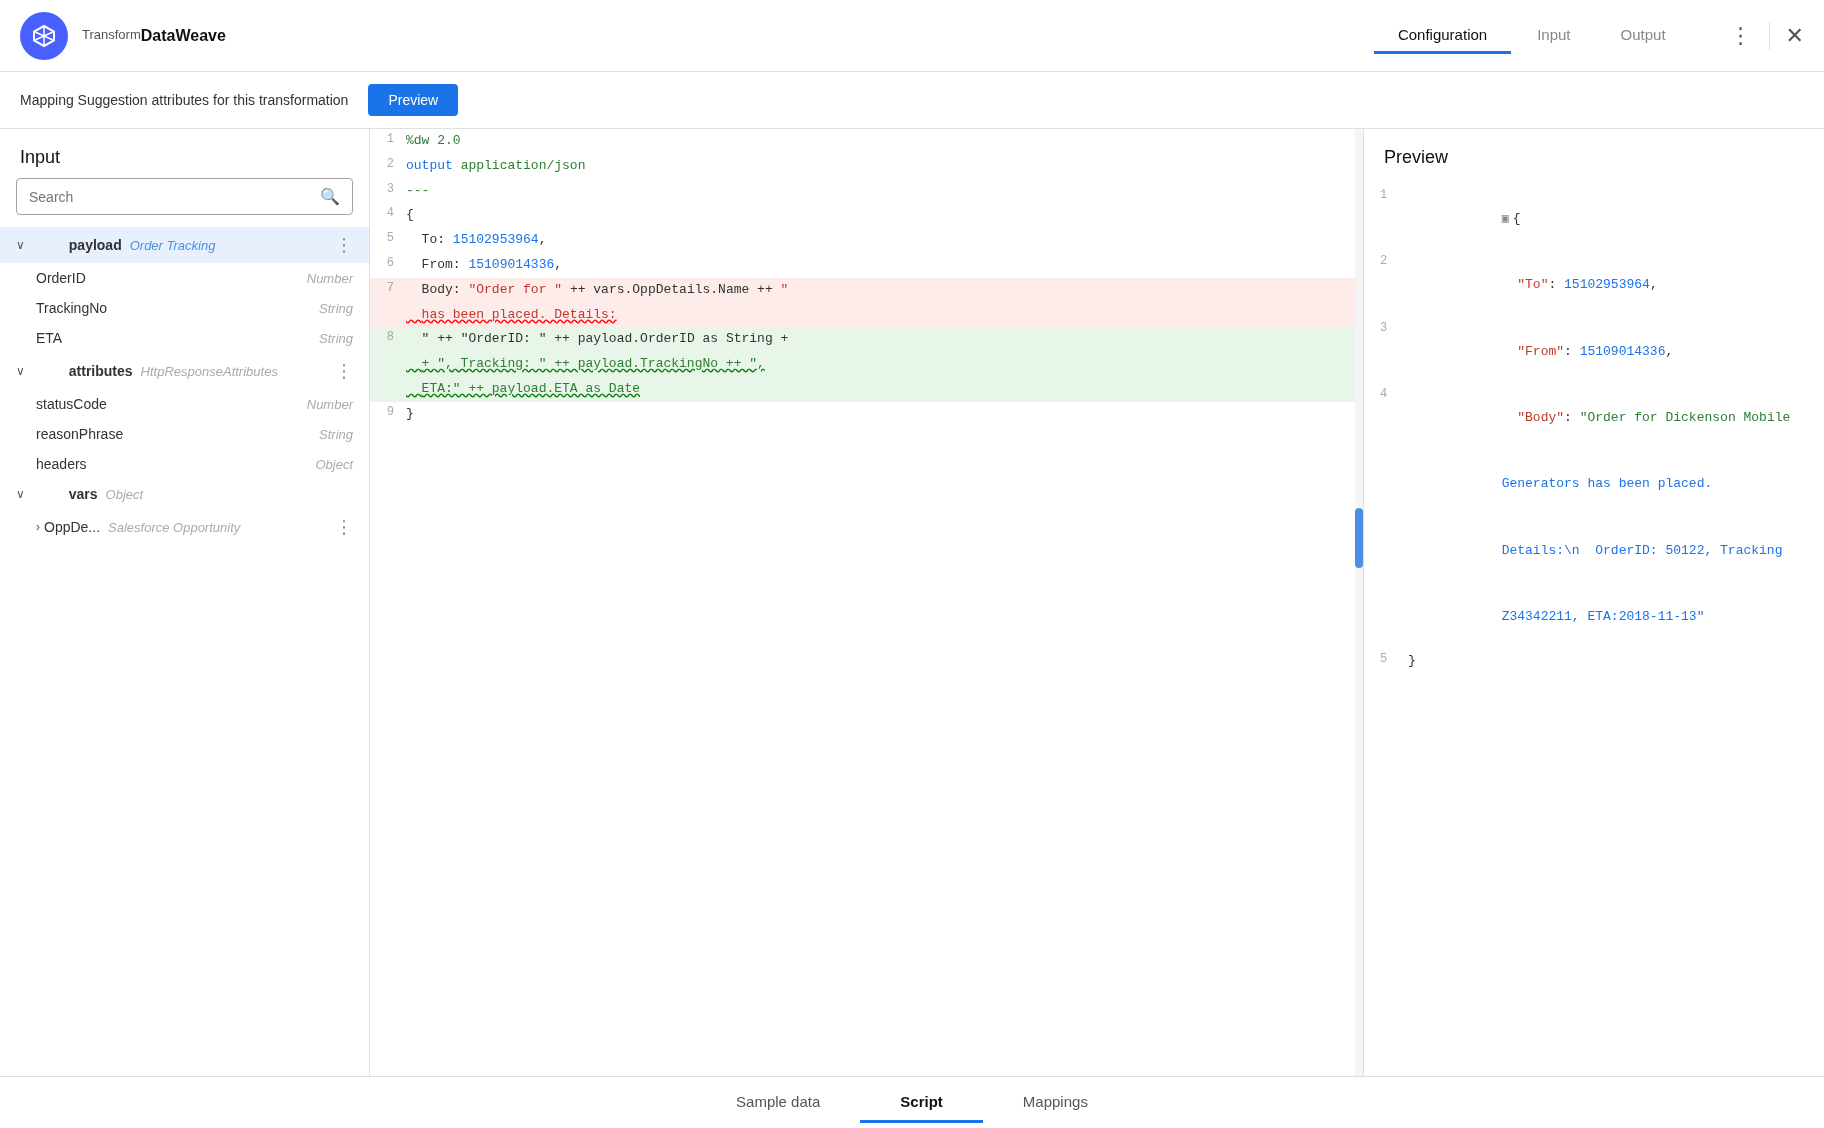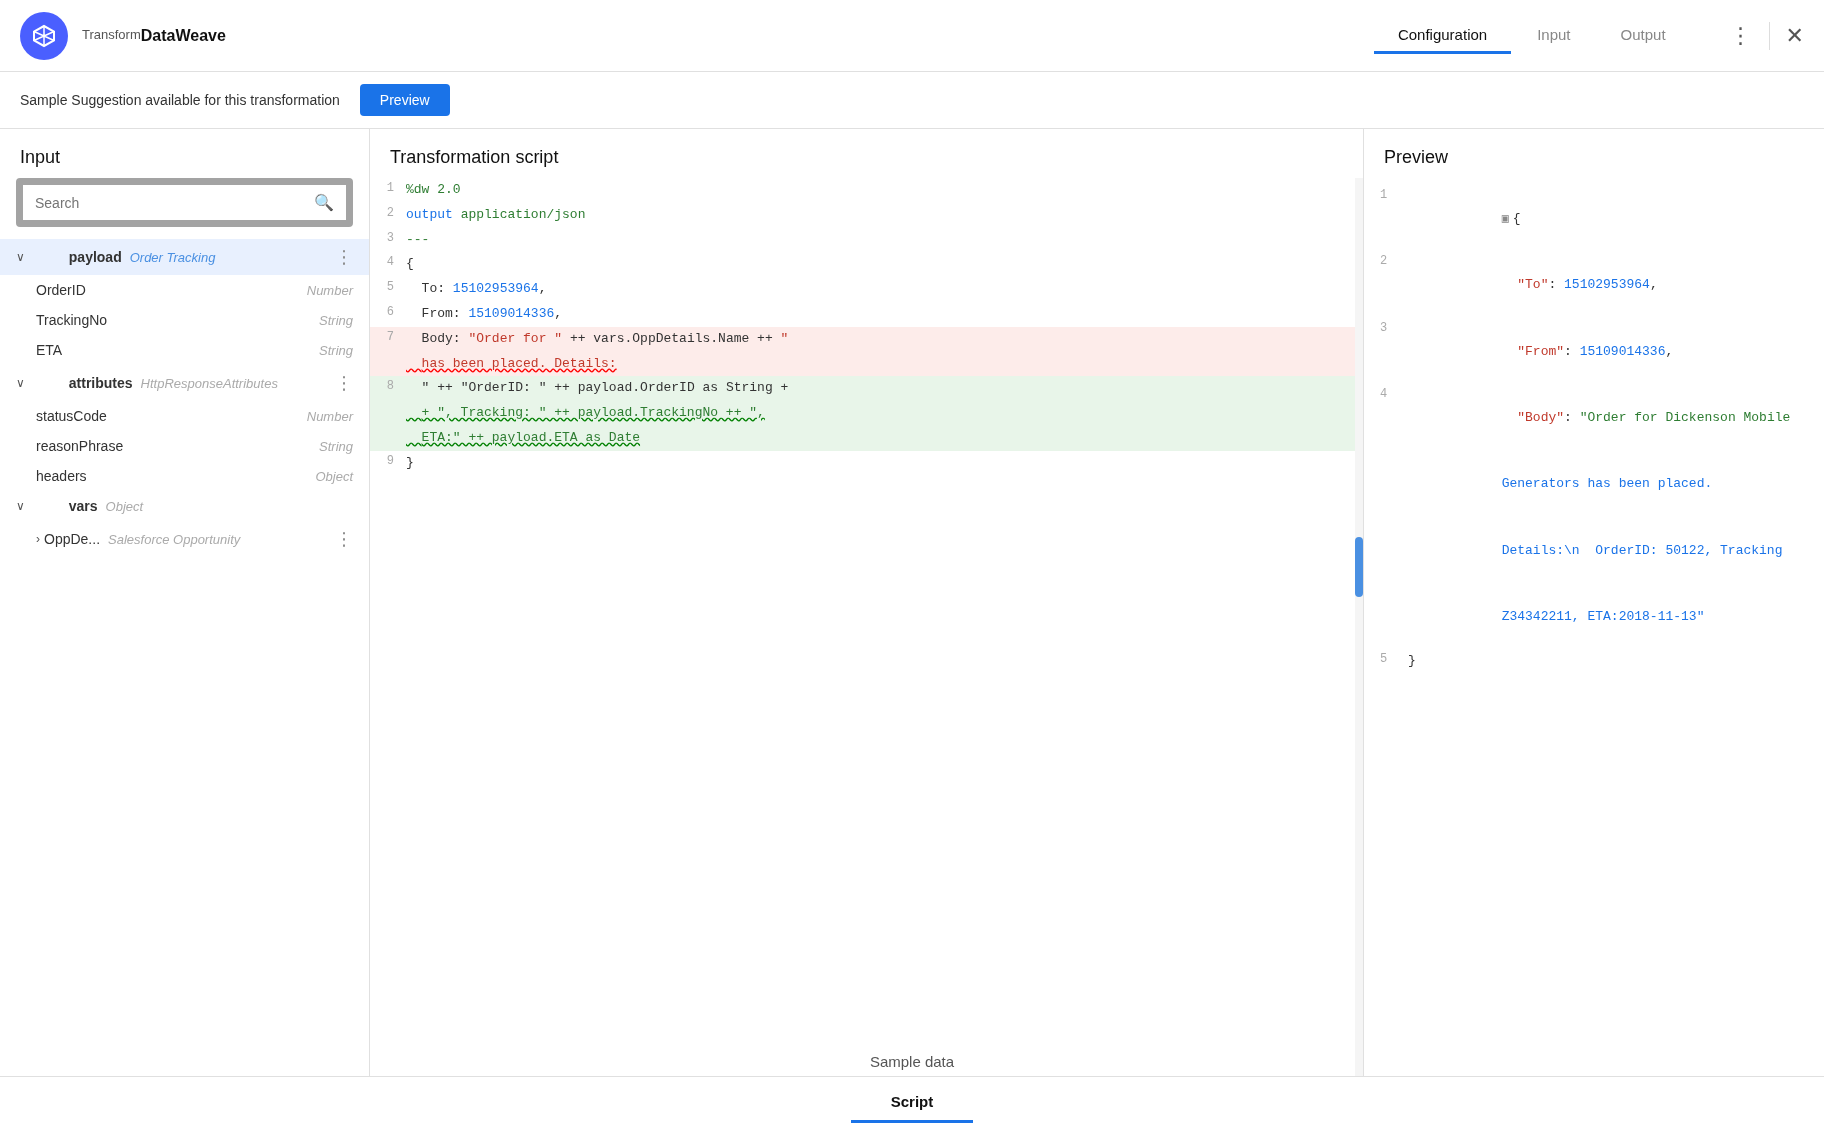--- a/index.html
+++ b/index.html
@@ -26,21 +26,21 @@
     .suggestion-bar { display: flex; align-items: center; padding: 12px 20px; border-bottom: 1px solid #e0e0e0; background: #fff; }
     .suggestion-text { font-size: 14px; color: #333; }
     .preview-btn { margin-left: 20px; background: #1a73e8; color: #fff; border: none; padding: 8px 20px; border-radius: 4px; font-size: 14px; cursor: pointer; font-weight: 500; }
 
     
     .main-content { display: flex; flex: 1; overflow: hidden; }
 
     
     .left-panel { width: 370px; border-right: 1px solid #e0e0e0; display: flex; flex-direction: column; background: #fff; }
     .panel-title { font-size: 18px; font-weight: 500; color: #111; padding: 18px 20px 10px; }
-    .search-box { margin: 0 16px 12px; position: relative; display: flex; align-items: center; border: 7px solid #a3a3a3; border-radius: 4px; padding: 8px 12px; }
+    .search-box { margin: 0 16px 12px; position: relative; display: flex; align-items: center; border: 1px solid #a3a3a3; border-radius: 4px; padding: 8px 12px; }
     .search-input { border: none; outline: none; font-size: 14px; color: #888; width: 100%; background: transparent; }
     .search-icon { color: #888; font-size: 16px; }
 
     .tree-container { flex: 1; overflow-y: auto; padding: 0 0 16px; }
     .tree-item { display: flex; align-items: center; padding: 7px 16px; cursor: pointer; }
     .tree-item.selected { background: #e8f0fe; }
     .tree-chevron { font-size: 12px; color: #555; margin-right: 4px; cursor: pointer; }
     .tree-arrow { color: #555; margin-right: 4px; font-size: 12px; }
     .tree-label { font-size: 14px; color: #333; font-weight: 400; }
     .tree-label.bold { font-weight: 700; margin-left: 40px; }
@@ -70,21 +70,21 @@
     .preview-line { display: flex; align-items: flex-start; min-height: 24px; }
     .preview-line-num { width: 28px; color: #aaa; font-size: 12px; flex-shrink: 0; padding-top: 2px; }
     .preview-line-content { flex: 1; white-space: pre-wrap; line-height: 1.7; color: #333; }
     .p-blue { color: #1a73e8; }
     .p-red { color: #c0392b; }
     .p-green { color: #2e7d32; }
     .p-black { color: #333; }
     .collapse-icon { color: #888; margin-right: 4px; font-size: 12px; }
 
     
-    .bottom-bar { height: 52px; border-top: 1px solid #e0e0e0; display: flex; align-items: center; justify-content: center; gap: 0; background: #fff; flex-direction: column; }
+    .bottom-bar { height: 52px; border-top: 1px solid #e0e0e0; display: flex; align-items: center; justify-content: center; gap: 0; background: #fff; }
     .bottom-tab { padding: 10px 40px; font-size: 15px; color: #555; cursor: pointer; border-bottom: 3px solid transparent; }
     .bottom-tab.active { color: #111; font-weight: 600; border-bottom: 3px solid #1a73e8; }
 
     
     ::-webkit-scrollbar { width: 6px; }
     ::-webkit-scrollbar-track { background: #f5f5f5; }
     ::-webkit-scrollbar-thumb { background: #ccc; border-radius: 3px; }
   </style>
 </head>
 <body>
@@ -108,21 +108,21 @@
       <div class="header-tab">Output</div>
     </div>
     <div class="header-actions">
       <span class="header-more">⋮</span>
       <div class="header-divider"></div>
       <span class="header-close">✕</span>
     </div>
   </div>
 
   <div class="suggestion-bar">
-    <span class="suggestion-text">Sample Suggestion available for this transformation</span>
+    <span class="suggestion-text">Mapping Suggestion attributes for this transformation</span>
     <button class="preview-btn">Preview</button>
   </div>
 
   <div class="main-content">
 
     <div class="left-panel">
       <div class="panel-title">Input</div>
       <div class="search-box">
         <input class="search-input" type="text" placeholder="Search" style="">
         <span class="search-icon">🔍</span>
@@ -176,21 +176,20 @@
         <div class="tree-item tree-item-child">
           <span class="tree-arrow">›</span>
           <span class="tree-label">OppDe...</span>
           <span class="tree-type">Salesforce Opportunity</span>
           <span class="tree-more">⋮</span>
         </div>
       </div>
     </div>
 
     <div class="middle-panel">
-      <div class="script-title">Transformation script</div>
       <div class="code-editor" style="position:relative;">
 
         <div class="code-line">
           <span class="line-num">1</span>
           <span class="line-content"><span class="kw-green">%dw 2.0</span></span>
         </div>
 
         <div class="code-line">
           <span class="line-num">2</span>
           <span class="line-content"><span class="kw-blue">output</span> <span class="kw-green">application/json</span></span>

